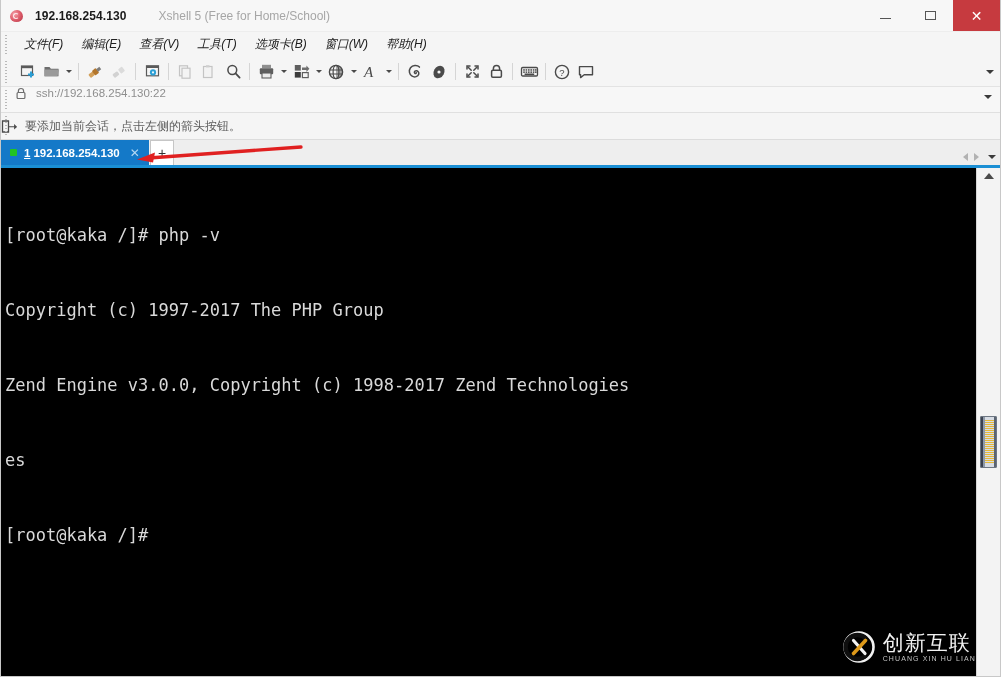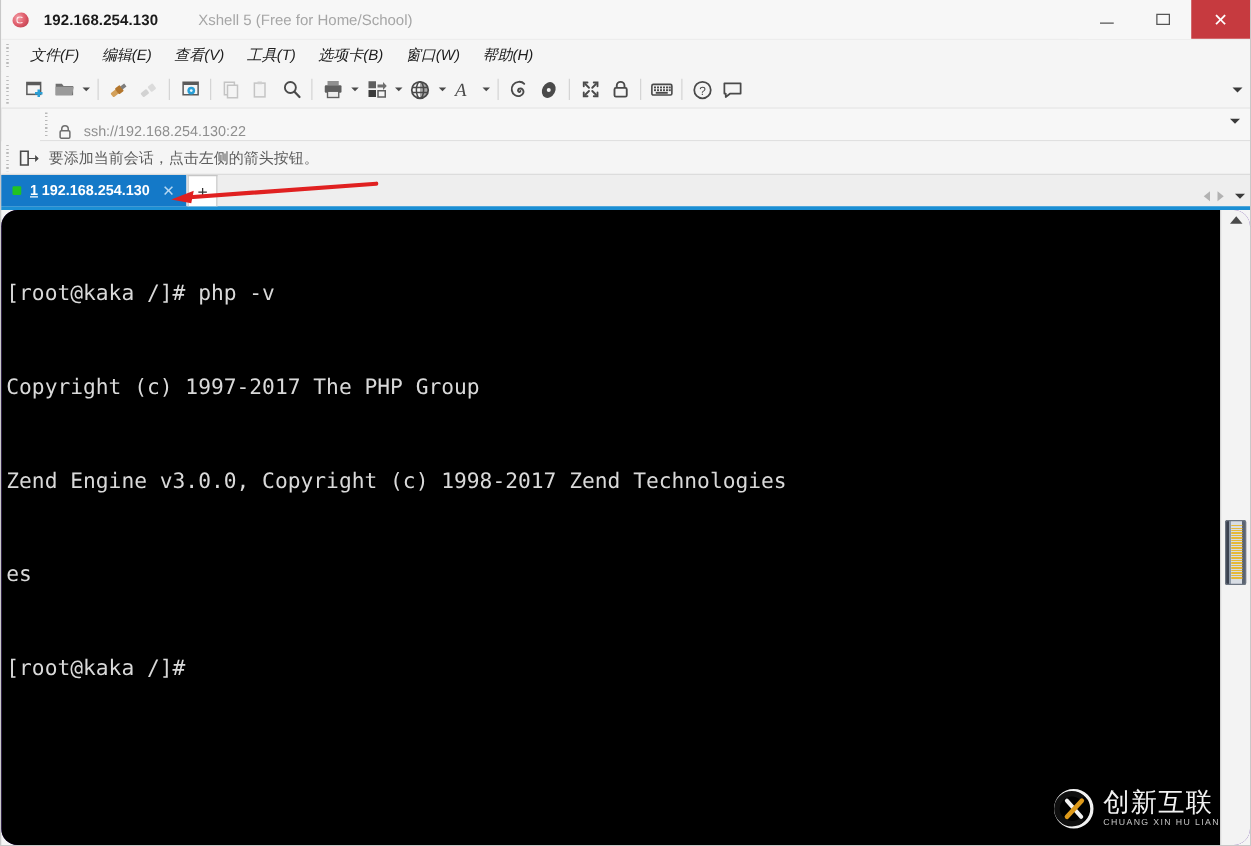--- a/index.html
+++ b/index.html
@@ -132,46 +132,44 @@
     display: block;
     border-left: 4px solid transparent;
     border-right: 4px solid transparent;
     border-top: 4.5px solid #3a3a3a;
   }
 
   
   .addressbar {
     height: 26px; min-height: 26px;
     background: #f7f7f7;
-    display: flex; align-items: flex-end;
+    display: flex; align-items: flex-start;
     padding-left: 14px;
     position: relative;
     border-bottom: 1px solid #e0e0e0;
-    margin-left: 31px;
   }
   .addressbar::before {
     content: ""; position: absolute; left: 4px; top: 3px;
     width: 2px; height: 20px;
     background-image: repeating-linear-gradient(to bottom, #b9b9b9 0 1px, transparent 1px 3px);
   }
   .addr-lock { margin-right: 9px; display: flex; align-items: center; }
   .addr-text { font-size: 11.5px; color: #8e8e8e; }
   .addr-caret {
     position: absolute; right: 8px; top: 8px;
     border-left: 4px solid transparent;
     border-right: 4px solid transparent;
     border-top: 4.5px solid #3a3a3a;
   }
 
   
   .noticebar {
     height: 27px; min-height: 27px;
     background: #f5f5f5;
     display: flex; align-items: center;
-    padding-left: 14px;
     position: relative;
     border-bottom: 1px solid #dcdcdc;
   }
   .noticebar::before {
     content: ""; position: absolute; left: 4px; top: 3px;
     width: 2px; height: 21px;
     background-image: repeating-linear-gradient(to bottom, #b9b9b9 0 1px, transparent 1px 3px);
   }
   .notice-icon { margin-right: 8px; display: flex; align-items: center; }
   .notice-text { font-size: 12px; color: #5c5c5c; }
@@ -231,22 +229,21 @@
   .tabbar-caret {
     border-left: 4px solid transparent;
     border-right: 4px solid transparent;
     border-top: 4.5px solid #3a3a3a;
     margin-left: 3px;
   }
 
   
   .term-wrap {
     flex: 1; display: flex; position: relative; overflow: hidden;
-    background: #4c1d95;
-    border-radius: 13px;
+    background: #737373;
   }
   .terminal {
     flex: 1;
     background: #000000;
     color: #d9d9d9;
     font-family: "DejaVu Sans Mono", "Liberation Mono", monospace;
     font-size: 17px;
     line-height: 25px;
     padding: 5px 0 0 4px;
     white-space: pre;

